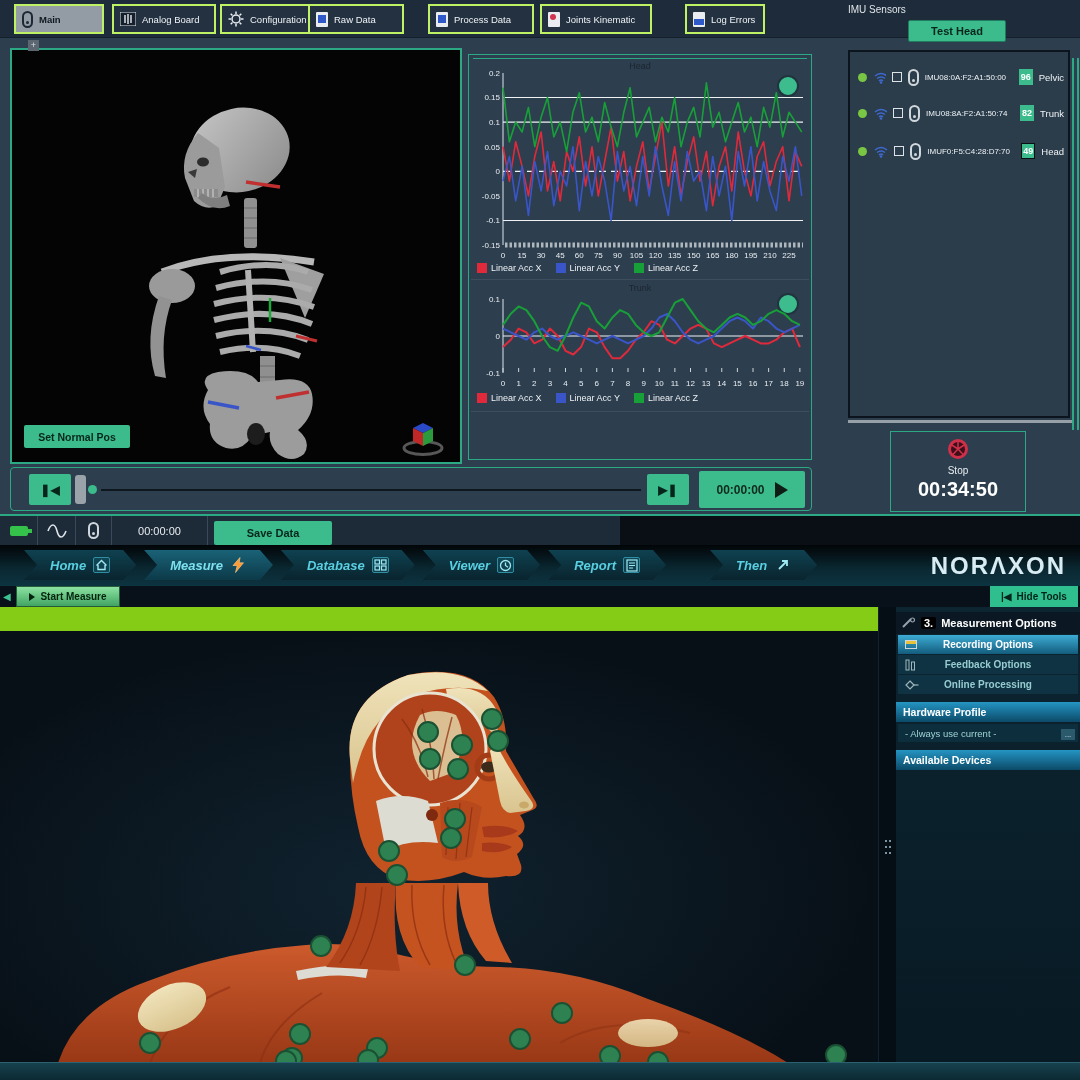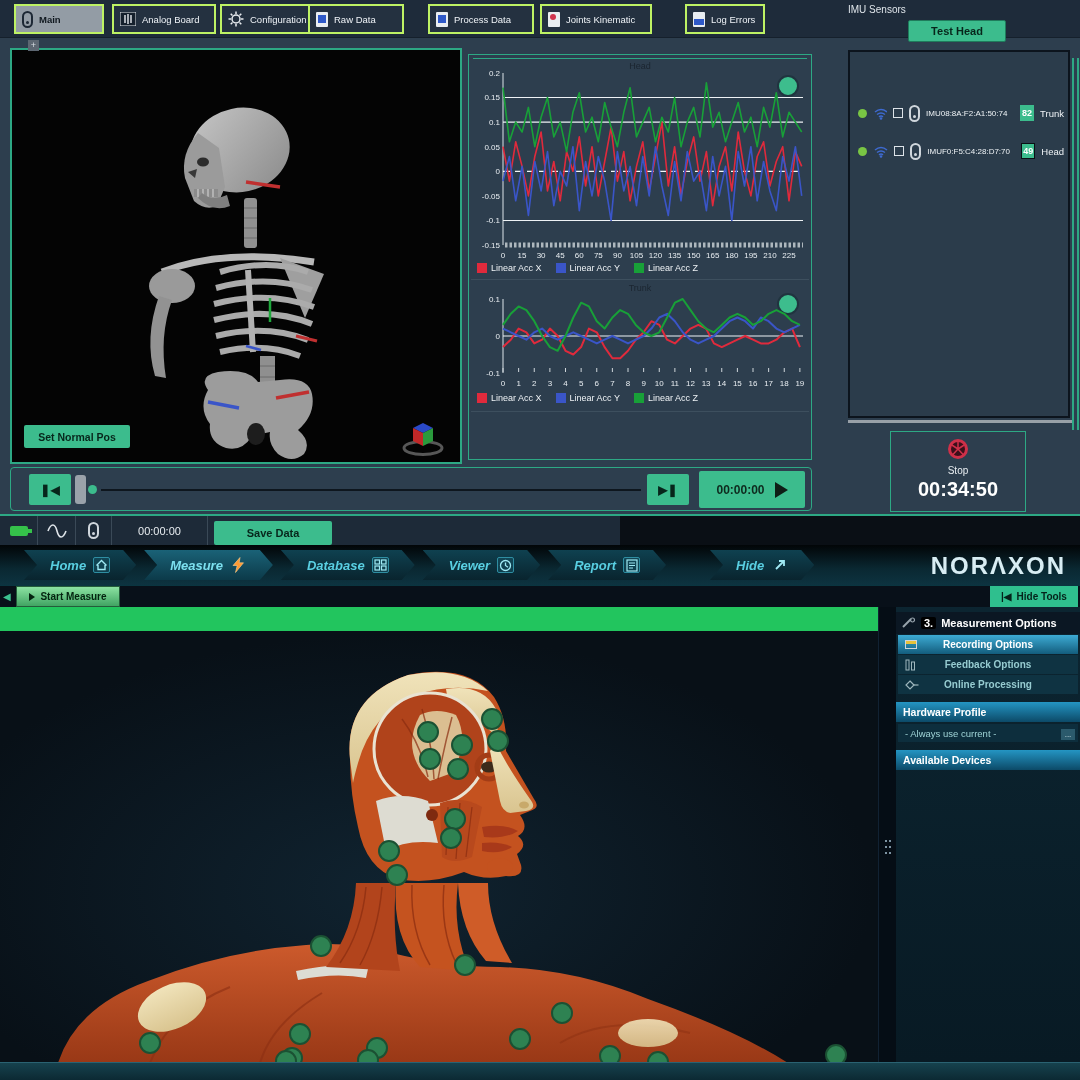--- a/index.html
+++ b/index.html
@@ -68,21 +68,21 @@
   .teal-rule{position:absolute;left:0;top:514px;width:1080px;height:2px;background:#2da884;}
   .statusbar{position:absolute;left:0;top:516px;width:1080px;height:29px;background:#1d2a38;}
   .sb-dark{position:absolute;left:620px;top:516px;width:460px;height:29px;background:#0a0f15;}
   .sb-cell{position:absolute;top:516px;height:29px;border-right:1px solid #3a4957;display:flex;align-items:center;justify-content:center;}
   .sb-time{color:#e8edf1;font-size:11px;}
   .save-btn{position:absolute;left:214px;top:521px;width:118px;height:24px;font-size:11px;}
   .batt{width:18px;height:10px;background:#35c24a;border-radius:2px;position:relative;}
   .batt::after{content:"";position:absolute;right:-4px;top:3px;width:4px;height:4px;background:#35c24a;}
 
   
-  .nx{position:absolute;left:0;top:545px;width:880px;height:535px;background:#22c55e;}
+  .nx{position:absolute;left:0;top:545px;width:880px;height:535px;background:#84cc16;}
   .nx-header{position:absolute;left:0;top:0;width:1080px;height:41px;
              background:linear-gradient(180deg,#020507 0%,#0a2832 60%,#0d3340 100%);border-bottom:1px solid #0a3540;}
   .nx-tabs{position:absolute;left:24px;top:5px;display:flex;gap:8px;}
   .nx-tab{height:30px;display:flex;align-items:center;gap:7px;padding:0 26px;
           clip-path:polygon(0 0,calc(100% - 13px) 0,100% 50%,calc(100% - 13px) 100%,0 100%,13px 50%);
           background:linear-gradient(180deg,#0f4150 0%,#09242e 100%);
           color:#59cfe2;font-style:italic;font-weight:bold;font-size:13px;cursor:pointer;}
   .nx-tab.active{background:linear-gradient(180deg,#1a6277,#0c3a49);color:#7ce0ef;}
   .nx-tab.exit{margin-left:36px;}
   .nav-ic{width:17px;height:16px;background:rgba(20,80,96,.55);border:1px solid #2f8ea2;border-radius:2px;
@@ -385,20 +385,36 @@
           <i class="sw" style="background: rgb(24, 160, 56);"></i>
           <span>Linear Acc Z</span>
         </span>
     </div>
     <div class="chart-div" style="top:356px;"></div>
   </div>
 
   <div class="imu-title">IMU Sensors</div>
   <div class="test-btn btn-green">Test Head</div>
   <div class="imu-list">
+    <div class="imu-row" style="top:10px;">
+      <span class="sdot"></span>
+      <svg width="16" height="13">
+        <g stroke="#3e6ad0" stroke-width="1.5" fill="none">
+          <path d="M2,5 Q8,0 14,5"></path>
+            <path d="M4,7.5 Q8,4.5 12,7.5"></path>
+            <path d="M6,9.8 Q8,8.2 10,9.8"></path>
+        </g>
+          <circle cx="8" cy="11.5" r="1.3" fill="#3e6ad0"></circle>
+      </svg>
+      <span class="cb"></span>
+      <span class="cap"></span>
+      <span class="mac">IMU08:0A:F2:A1:50:00</span>
+      <span class="badge">96</span>
+      <span class="loc">Pelvic</span>
+    </div>
     <div class="imu-row" style="top:46px;">
       <span class="sdot"></span>
       <svg width="16" height="13">
         <g stroke="#3e6ad0" stroke-width="1.5" fill="none">
           <path d="M2,5 Q8,0 14,5"></path>
             <path d="M4,7.5 Q8,4.5 12,7.5"></path>
             <path d="M6,9.8 Q8,8.2 10,9.8"></path>
         </g>
           <circle cx="8" cy="11.5" r="1.3" fill="#3e6ad0"></circle>
       </svg>
@@ -515,21 +531,21 @@
           <span class="nav-ic">
             <svg width="12" height="13">
                 <rect x="1" y="1" width="10" height="11" fill="none" stroke="#9fe9f4" stroke-width="1.2"></rect>
                 <line x1="3" y1="4" x2="9" y2="4" stroke="#9fe9f4"></line>
                 <line x1="3" y1="6.5" x2="9" y2="6.5" stroke="#9fe9f4"></line>
                 <line x1="3" y1="9" x2="7" y2="9" stroke="#9fe9f4"></line>
               </svg>
           </span>
         </div>
         <div class="nx-tab exit">
-          <span>Hide</span>
+          <span>Then</span>
           <span class="nav-ic plain">
             <svg width="14" height="14">
                 <path d="M3,11 L11,3 M6,3 H11 V8" stroke="#9fe9f4" stroke-width="1.8" fill="none"></path>
               </svg>
           </span>
         </div>
       </div>
       <div class="nx-logo">NORΛXON</div>
     </div>
 

